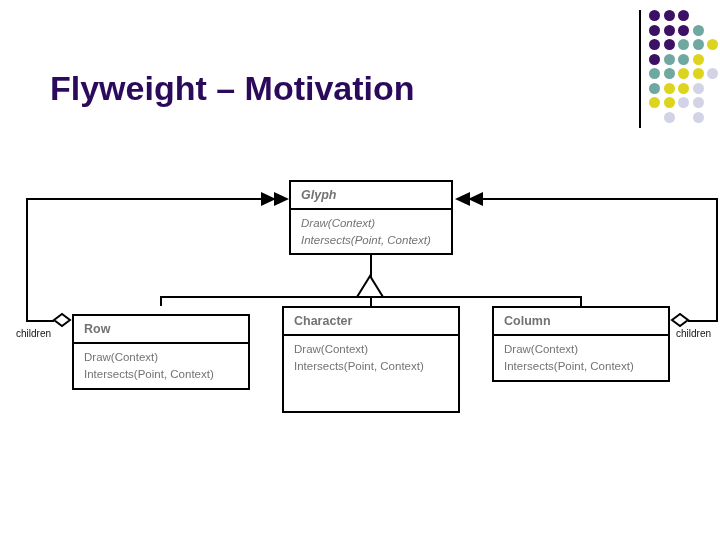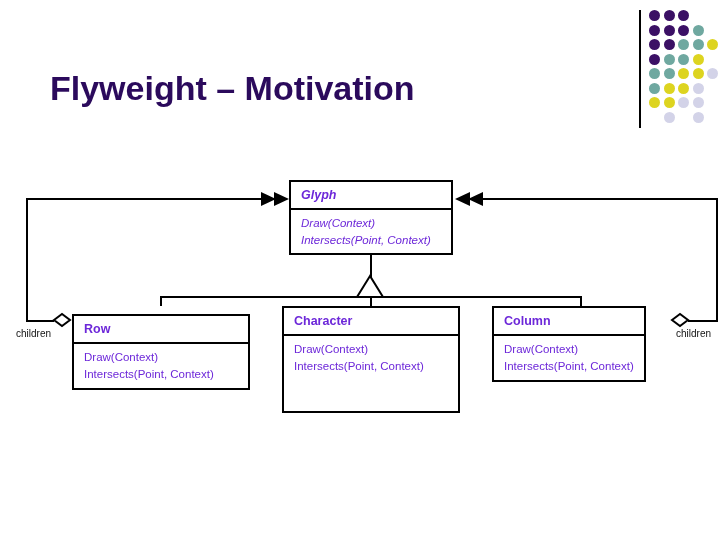--- a/index.html
+++ b/index.html
@@ -26,21 +26,21 @@
 
   
   #diagram{position:absolute;left:0;top:0;width:720px;height:540px;}
   .umlbox{
     position:absolute;background:#ffffff;border:2px solid #000000;
     box-sizing:border-box;
   }
   .cmp{
     box-sizing:border-box;width:100%;
     padding:3px 8px 3px 10px;
-    color:#6d28d9;
+    color:#737373;
   }
   .cmp.sep{border-top:2px solid #000000;}
   .cname{
     font-size:12.5px;font-weight:bold;line-height:20px;height:26px;
     padding-top:3px;
   }
   .cname.abstract{font-style:italic;font-weight:bold;}
   .ops{font-size:11.5px;line-height:17px;padding-top:5px;padding-bottom:6px;}
   .ops.abstract{font-style:italic;}
   .attr{font-size:11.5px;line-height:17px;padding-top:6px;padding-bottom:7px;}
@@ -155,21 +155,21 @@
     </div>
 
     <div class="umlbox" style="left:270px;top:306px;width:178px;height:107px;">
       <div class="cmp cname">Character</div>
       <div class="cmp sep ops">
         <div class="opline">Draw(Context)</div>
         <div class="opline">Intersects(Point, Context)</div>
       </div>
     </div>
 
-    <div class="umlbox" style="left:480px;top:306px;width:154px;height:76px;">
+    <div class="umlbox" style="left:480px;top:306px;width:178px;height:76px;">
       <div class="cmp cname">Column</div>
       <div class="cmp sep ops">
         <div class="opline">Draw(Context)</div>
         <div class="opline">Intersects(Point, Context)</div>
       </div>
     </div>
 
   </div>
 </div>
 

